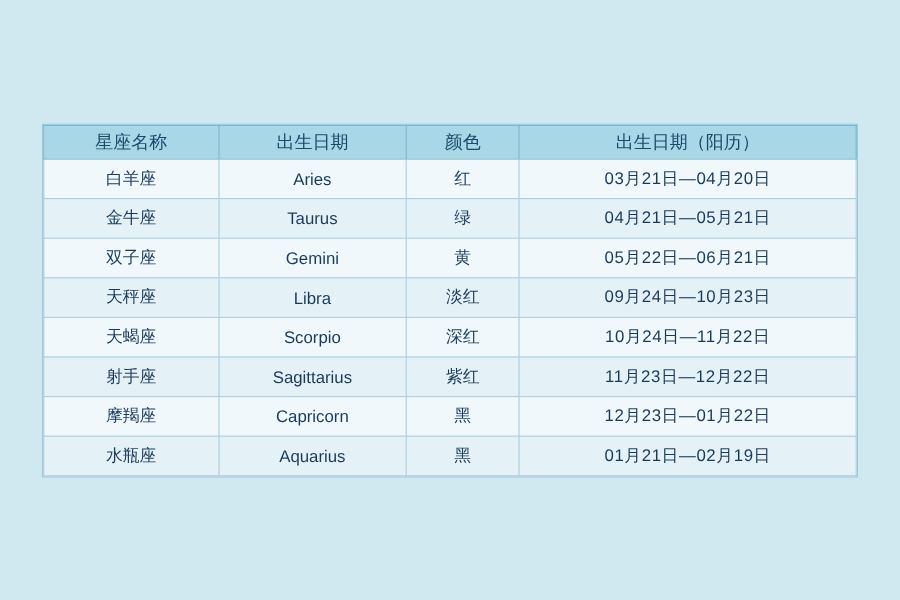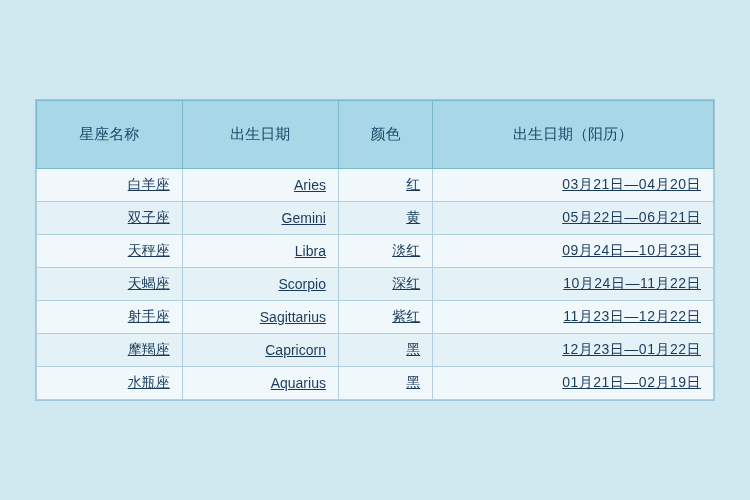--- a/index.html
+++ b/index.html
@@ -29,43 +29,42 @@
       width: 100%;
       border-collapse: collapse;
     }
 
     thead tr {
       background-color: #a8d8e8;
     }
 
     thead th {
       border: 1px solid #7ab8cc;
-      padding: 24px 12px;
+      padding: 4px 12px;
       text-align: center;
       font-weight: normal;
       color: #1a4a6a;
       font-size: 15px;
       margin-left: 10px;
     }
 
     tbody tr {
       background-color: #f0f8fc;
     }
 
     tbody tr:nth-child(even) {
       background-color: #e4f2f8;
     }
 
     tbody td {
       border: 1px solid #b0d0e0;
       padding: 7px 12px;
-      text-align: right;
+      text-align: center;
       color: #1a3a5a;
       font-size: 14px;
-      text-decoration: underline;
     }
 
     tbody td:nth-child(2) {
       font-family: Arial, sans-serif;
     }
 
     tbody td:nth-child(4) {
       font-family: Arial, "SimSun", serif;
       letter-spacing: 0.5px;
     }
@@ -82,20 +81,26 @@
         <th>颜色</th>
         <th>出生日期（阳历）</th>
       </tr>
     </thead>
     <tbody id="table-body">
     <tr>
           <td>白羊座</td>
           <td>Aries</td>
           <td>红</td>
           <td>03月21日—04月20日</td>
+        </tr>
+        <tr>
+          <td>金牛座</td>
+          <td>Taurus</td>
+          <td>绿</td>
+          <td>04月21日—05月21日</td>
         </tr>
         <tr>
           <td>双子座</td>
           <td>Gemini</td>
           <td>黄</td>
           <td>05月22日—06月21日</td>
         </tr>
         <tr>
           <td>天秤座</td>
           <td>Libra</td>

